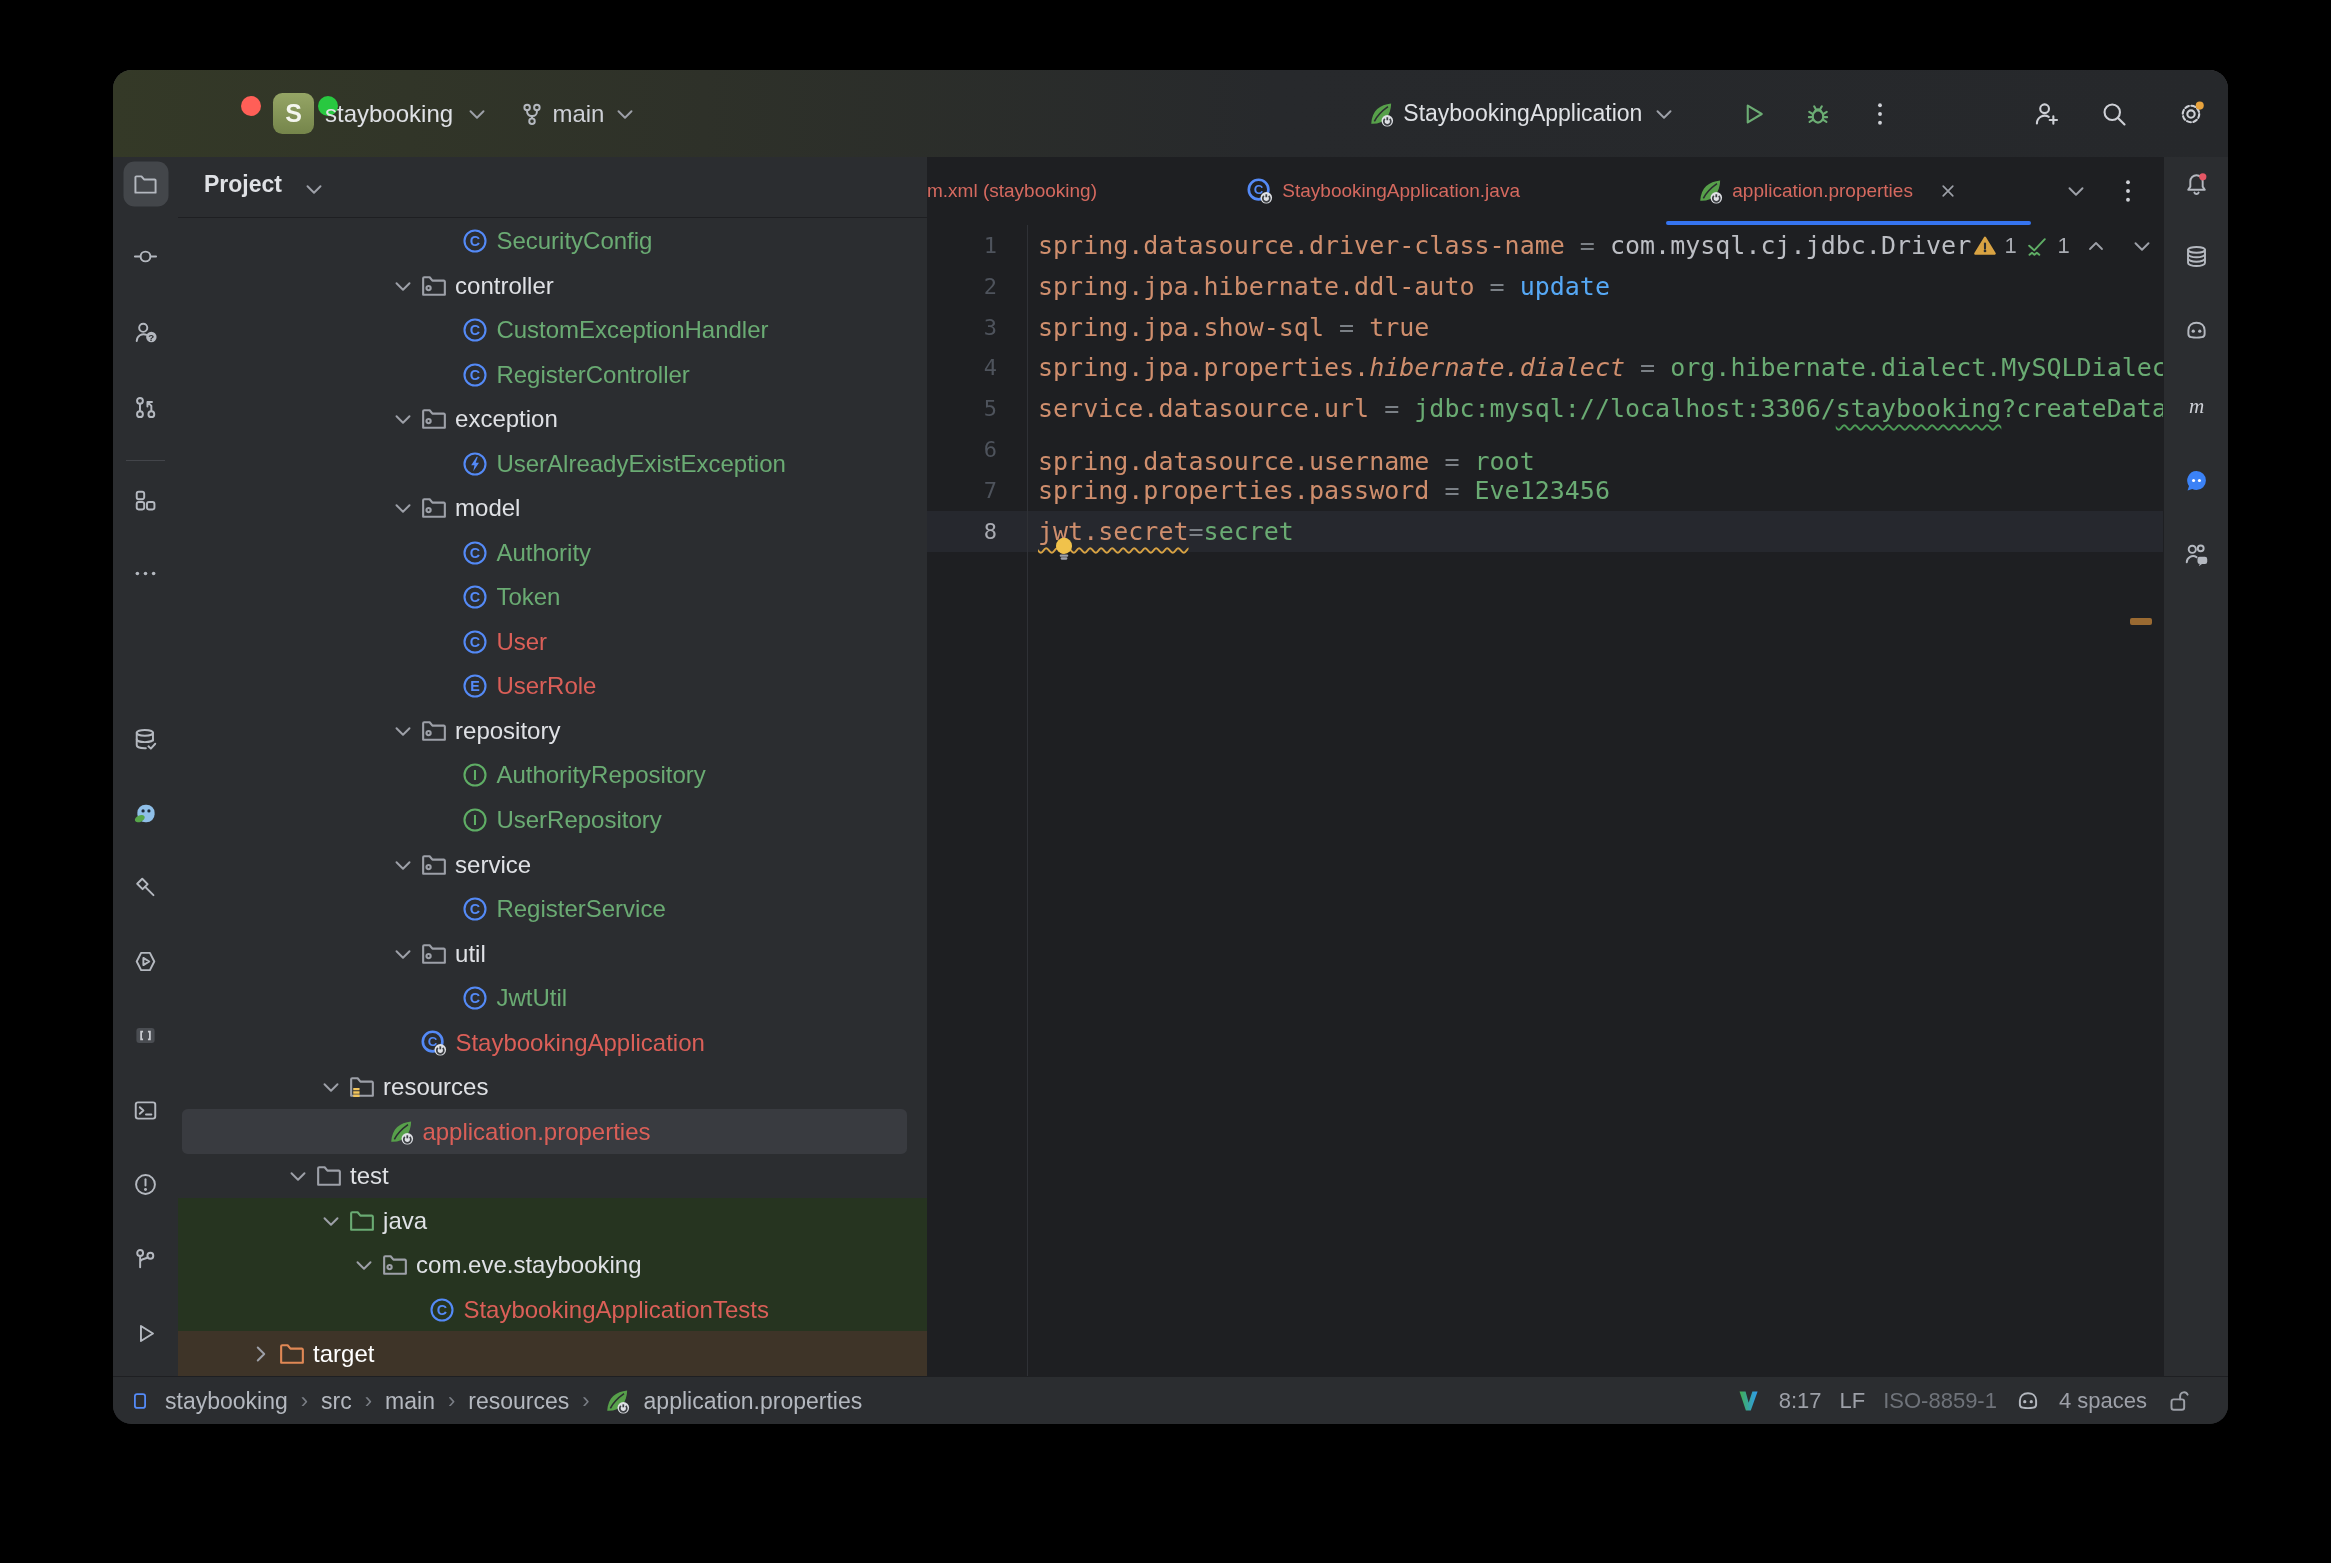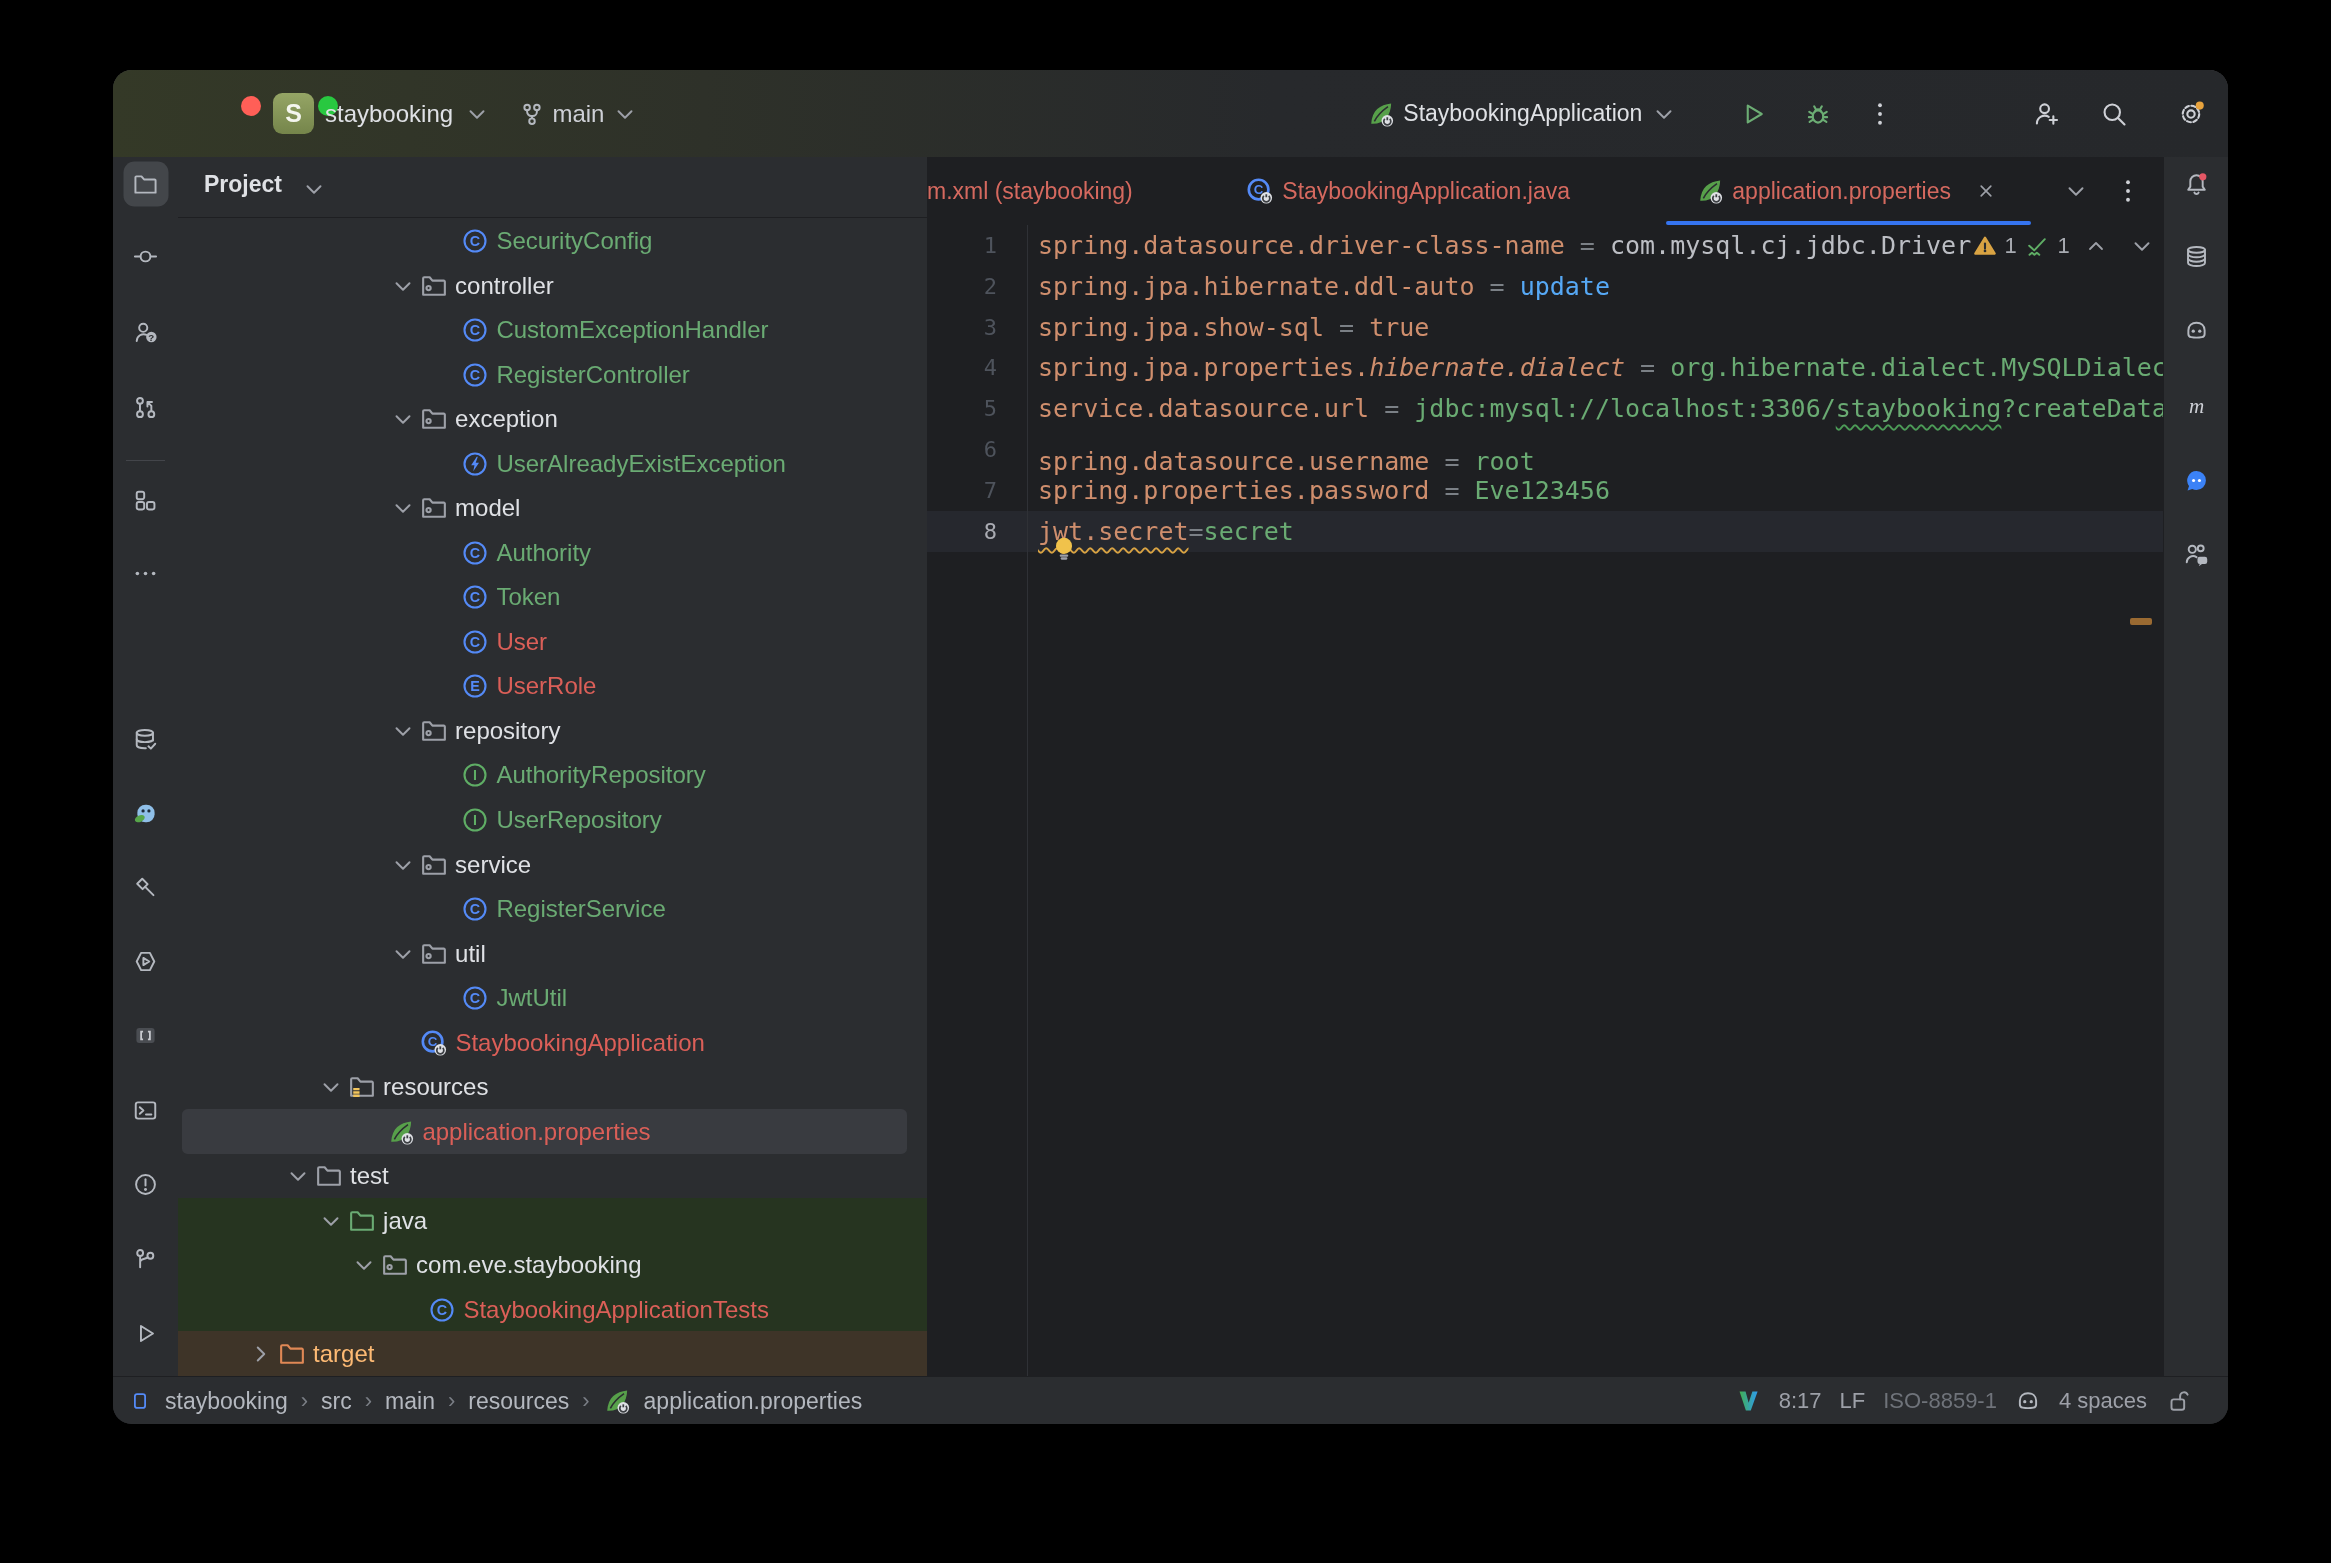--- a/index.html
+++ b/index.html
@@ -31,26 +31,26 @@
   #tree-header .t{position:absolute;left:26px;top:14px;font-size:23px;font-weight:700;color:#dfe1e5;}
   #tree-header .c{position:absolute;left:123px;top:18.6px;}
   .trow{position:absolute;width:100%;height:45px;}
   .trow .inner{position:absolute;top:0;height:45px;display:flex;align-items:center;}
   .trow .lbl{font-size:24px;margin-left:7.4px;white-space:pre;}
   .trow.bg-green{background:#263420;}
   .trow.bg-brown{background:#3e3428;}
   .trow .selbg{position:absolute;left:3.7px;right:20.4px;top:0;bottom:0;background:#393b40;border-radius:5.6px;}
   .ic{width:28px;height:28px;flex:0 0 auto;display:inline-flex;}
   .chev{width:26px;height:26px;margin-right:3.7px;flex:0 0 auto;display:inline-flex;}
-  .c-white{color:#dfe1e5}.c-green{color:#6aab73}.c-red{color:#db5f58}.c-olive{color:#fdba74}
+  .c-white{color:#dfe1e5}.c-green{color:#6aab73}.c-red{color:#db5f58}.c-olive{color:#ffffff}
   
   #editor{position:absolute;left:814px;top:0;width:1236px;height:100%;background:#1e1f22;}
   #tabbar{position:absolute;left:0;top:0;width:100%;height:68px;}
   .tab{position:absolute;top:0;height:68px;display:flex;align-items:center;}
-  .tab .tlabel{font-size:23px;color:#d5695f;white-space:pre;}
+  .tab .tlabel{font-size:19px;color:#d5695f;white-space:pre;}
   #tab-underline{position:absolute;top:64px;height:3.7px;background:#3574f0;border-radius:1.9px;}
   #ed-content{position:absolute;left:0;top:68px;width:100%;height:1151px;overflow:hidden;}
   #cur-line{position:absolute;left:0;top:286px;width:100%;height:41px;background:#26282e;}
   .lnum{position:absolute;left:0;width:70px;height:41px;line-height:41px;text-align:right;
     font-family:"DejaVu Sans Mono",monospace;font-size:22px;color:#4e535c;}
   .lnum.cur{color:#a9abb2;}
   #gutter-sep{position:absolute;left:100px;top:0;height:100%;width:0.9px;background:#2f3136;}
   .cline{position:absolute;left:111px;height:41px;line-height:41px;white-space:pre;
     font-family:"DejaVu Sans Mono",monospace;font-size:25px;}
   .c-k{color:#cf8e6d}.c-eq{color:#7b8086}.c-v{color:#bcbec4}.c-g{color:#6aab73}.c-b{color:#56a8f5}

